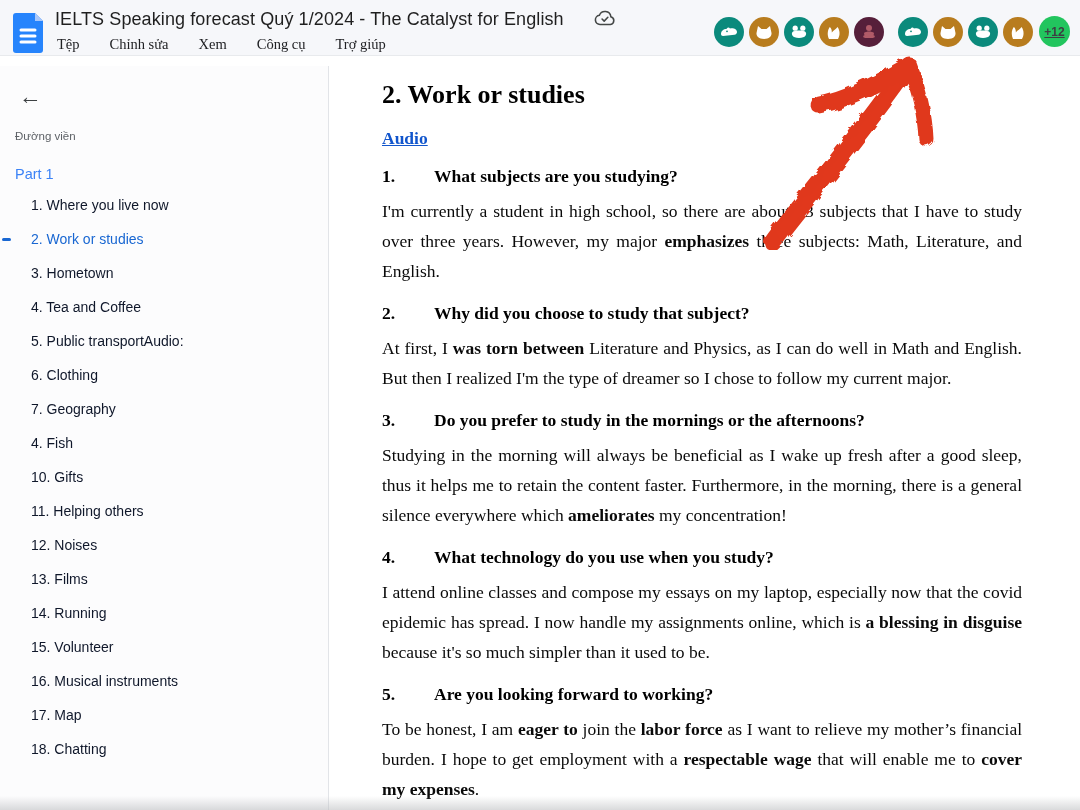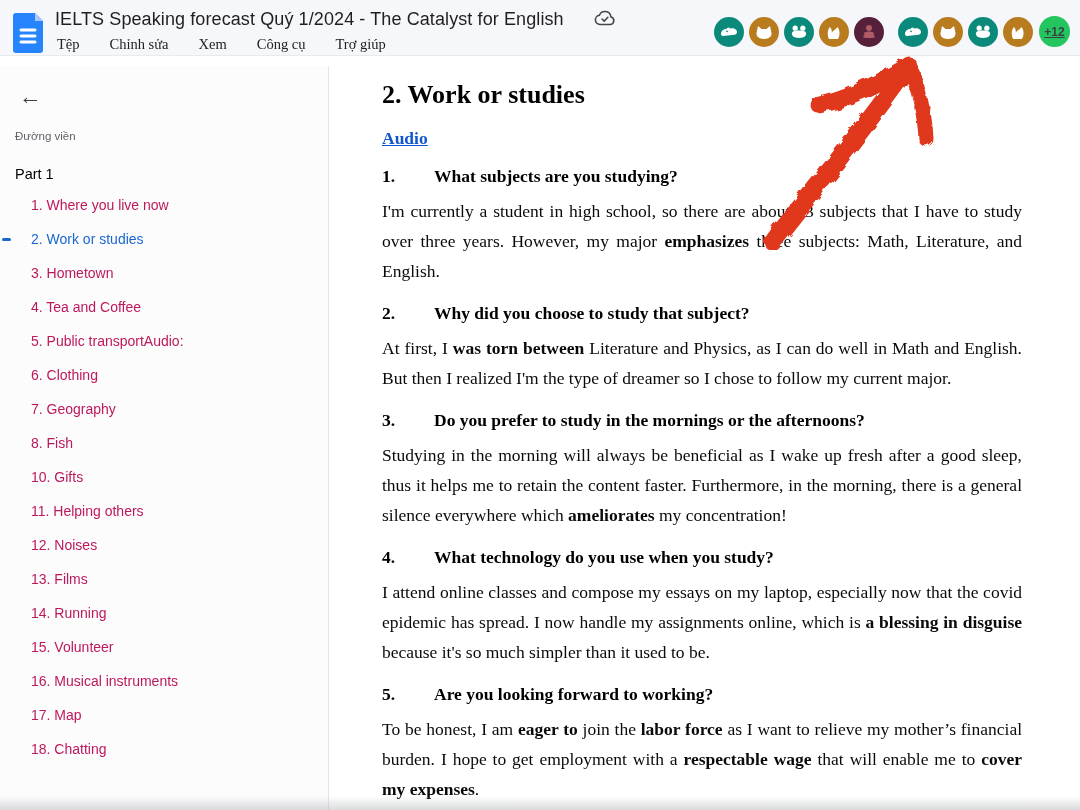--- a/index.html
+++ b/index.html
@@ -39,24 +39,24 @@
   
   .sidebar {
     position: absolute; top: 66px; left: 0; width: 329px; height: 744px;
     background: #fcfcfd; border-right: 1px solid #e2e4e8; padding: 14px 0 0 0;
   }
   .back-btn {
     margin-left: 14px; width: 32px; height: 32px; display: flex; align-items: center;
     justify-content: center; font-size: 23px; color: #3c4043; cursor: pointer; border-radius: 50%;
   }
   .outline-label { margin: 18px 0 0 15px; font-size: 11.5px; color: #5f6368; }
-  .outline-section { margin: 24px 0 0 15px; font-size: 14.5px; font-weight: 500; color: #000000; cursor: pointer; }
+  .outline-section { margin: 24px 0 0 15px; font-size: 14.5px; font-weight: 500; color: #3b82f6; cursor: pointer; }
   .outline-list { margin-top: 6px; }
   .outline-item {
-    position: relative; padding: 8px 10px 8px 31px; font-size: 14px; color: #be185d;
+    position: relative; padding: 8px 10px 8px 31px; font-size: 14px; color: #0f172a;
     line-height: 18px; cursor: pointer; white-space: nowrap; overflow: hidden; text-overflow: ellipsis;
   }
   .outline-item.active { color: #1967d2; }
   .active-dash {
     position: absolute; left: 2px; top: 50%; margin-top: -1px;
     width: 9px; height: 2.5px; background: #1967d2; border-radius: 2px; display: none;
   }
   .outline-item.active .active-dash { display: block; }
 
   
@@ -193,21 +193,21 @@
   <div class="outline-label">Đường viền</div>
   <div class="outline-section">Part 1</div>
   <div class="outline-list" id="outline-list">
       <div class="outline-item"><span>1. Where you live now</span></div>
       <div class="outline-item active"><span class="active-dash"></span><span>2. Work or studies</span></div>
       <div class="outline-item"><span>3. Hometown</span></div>
       <div class="outline-item"><span>4. Tea and Coffee</span></div>
       <div class="outline-item"><span>5. Public transportAudio:</span></div>
       <div class="outline-item"><span>6. Clothing</span></div>
       <div class="outline-item"><span>7. Geography</span></div>
-      <div class="outline-item"><span>8. Fish</span></div>
+      <div class="outline-item"><span>4. Fish</span></div>
       <div class="outline-item"><span>10. Gifts</span></div>
       <div class="outline-item"><span>11. Helping others</span></div>
       <div class="outline-item"><span>12. Noises</span></div>
       <div class="outline-item"><span>13. Films</span></div>
       <div class="outline-item"><span>14. Running</span></div>
       <div class="outline-item"><span>15. Volunteer</span></div>
       <div class="outline-item"><span>16. Musical instruments</span></div>
       <div class="outline-item"><span>17. Map</span></div>
       <div class="outline-item"><span>18. Chatting</span></div>
     </div>

